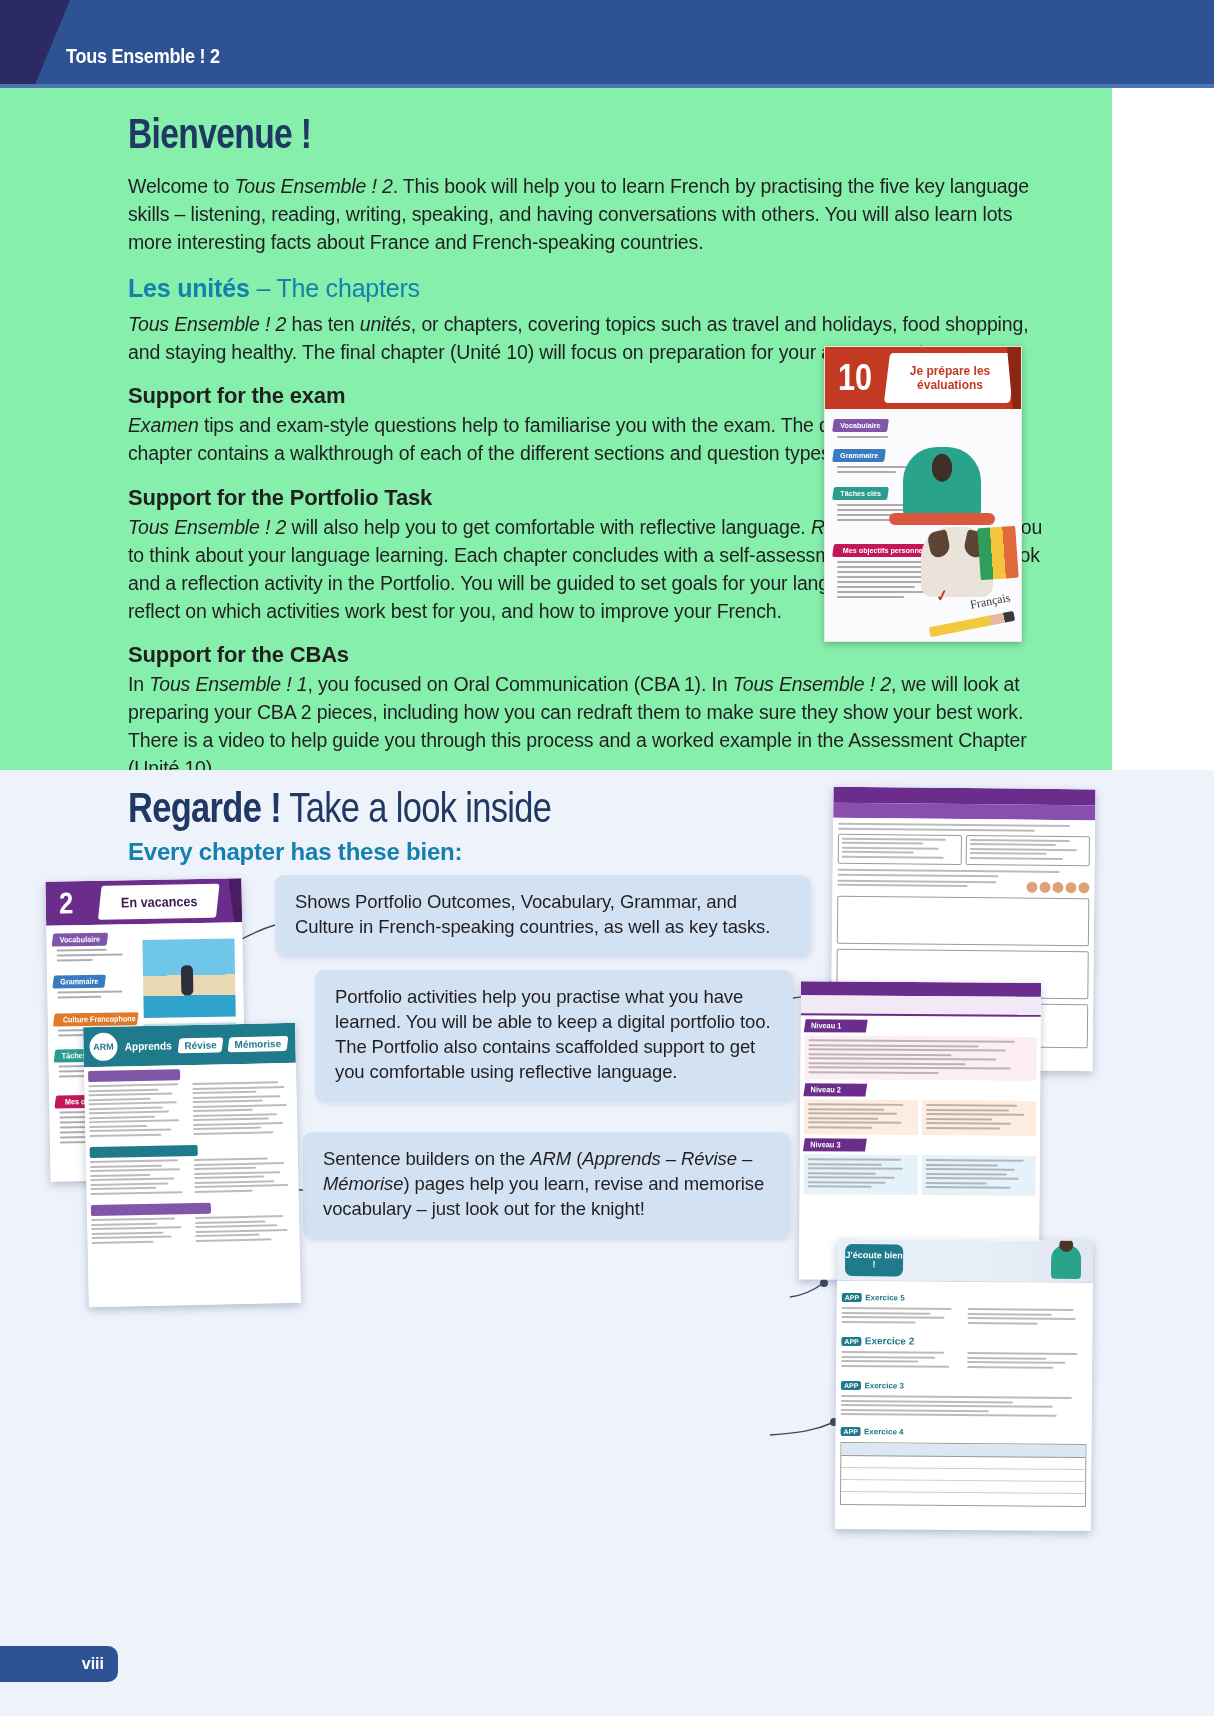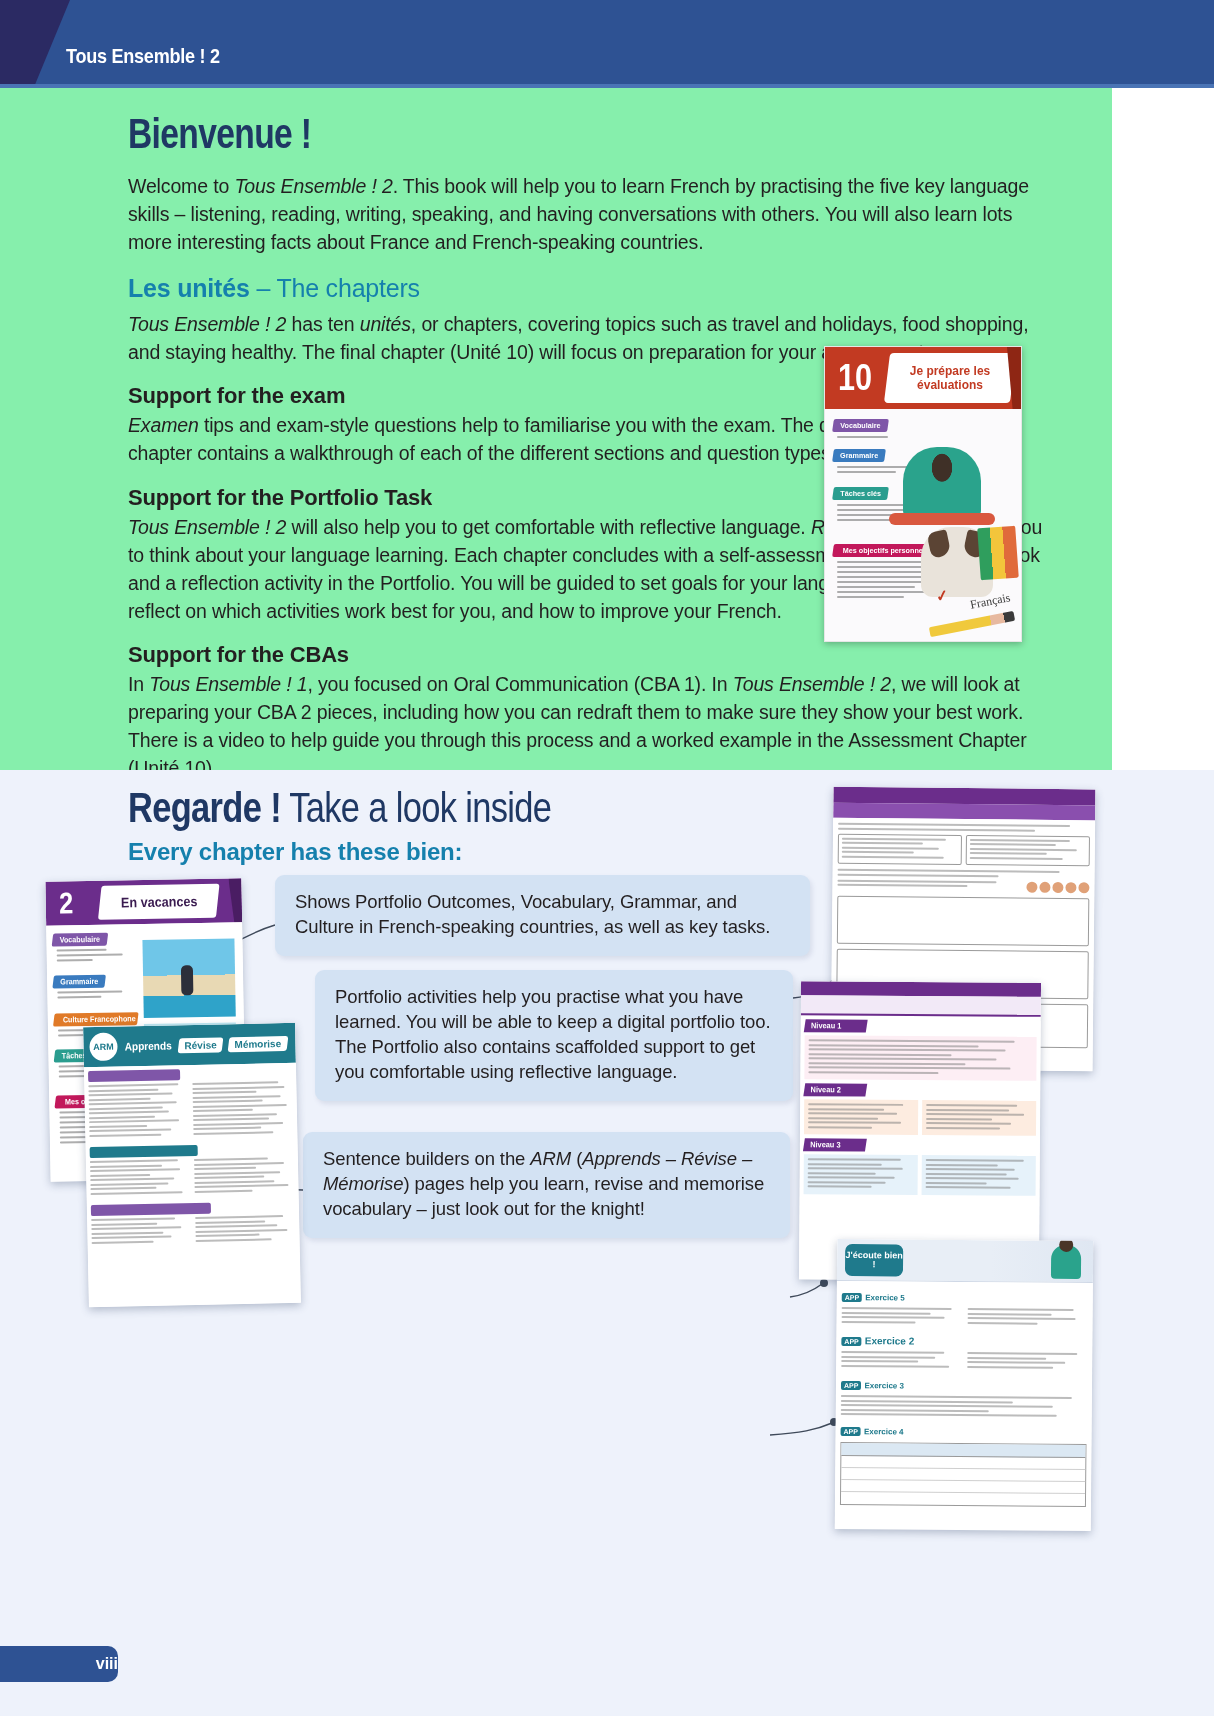--- a/index.html
+++ b/index.html
@@ -356,20 +356,21 @@
   
   .footer-tab {
     position: absolute;
     left: 0; top: 1646px;
     width: 118px; height: 36px;
     background: #2e5293;
     border-radius: 0 10px 10px 0;
     display: flex;
     align-items: center;
     justify-content: flex-end;
+    padding-right: 14px;
   }
   .footer-num {
     color: #ffffff;
     font-size: 16px;
     font-weight: 700;
   }
 </style>
 </head>
 <body>
 

